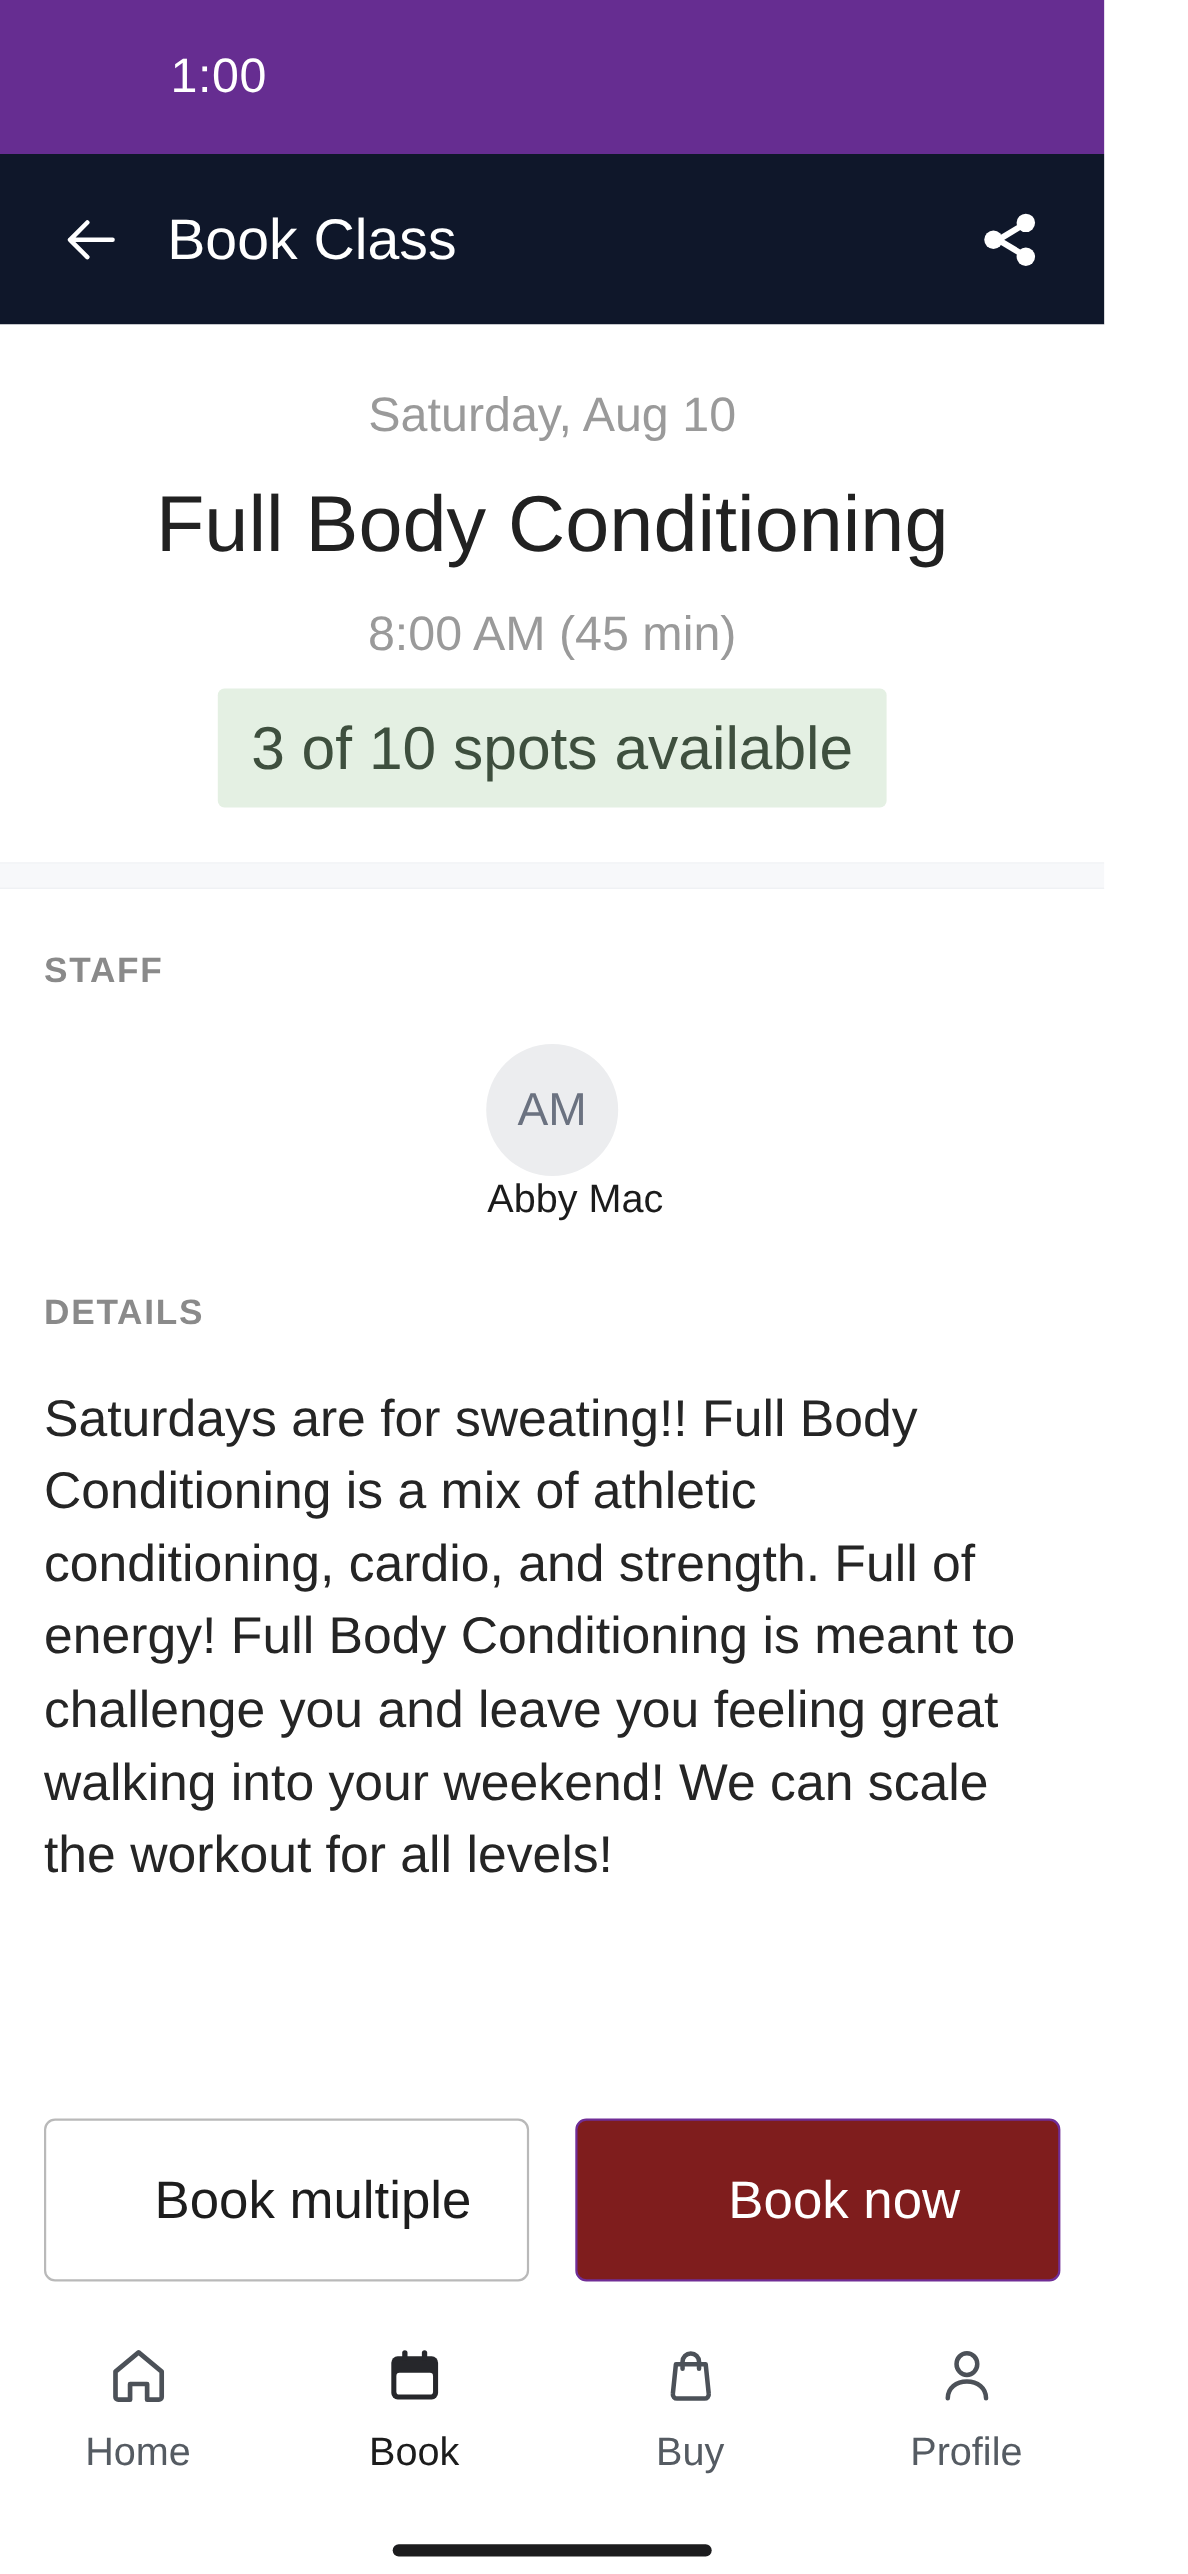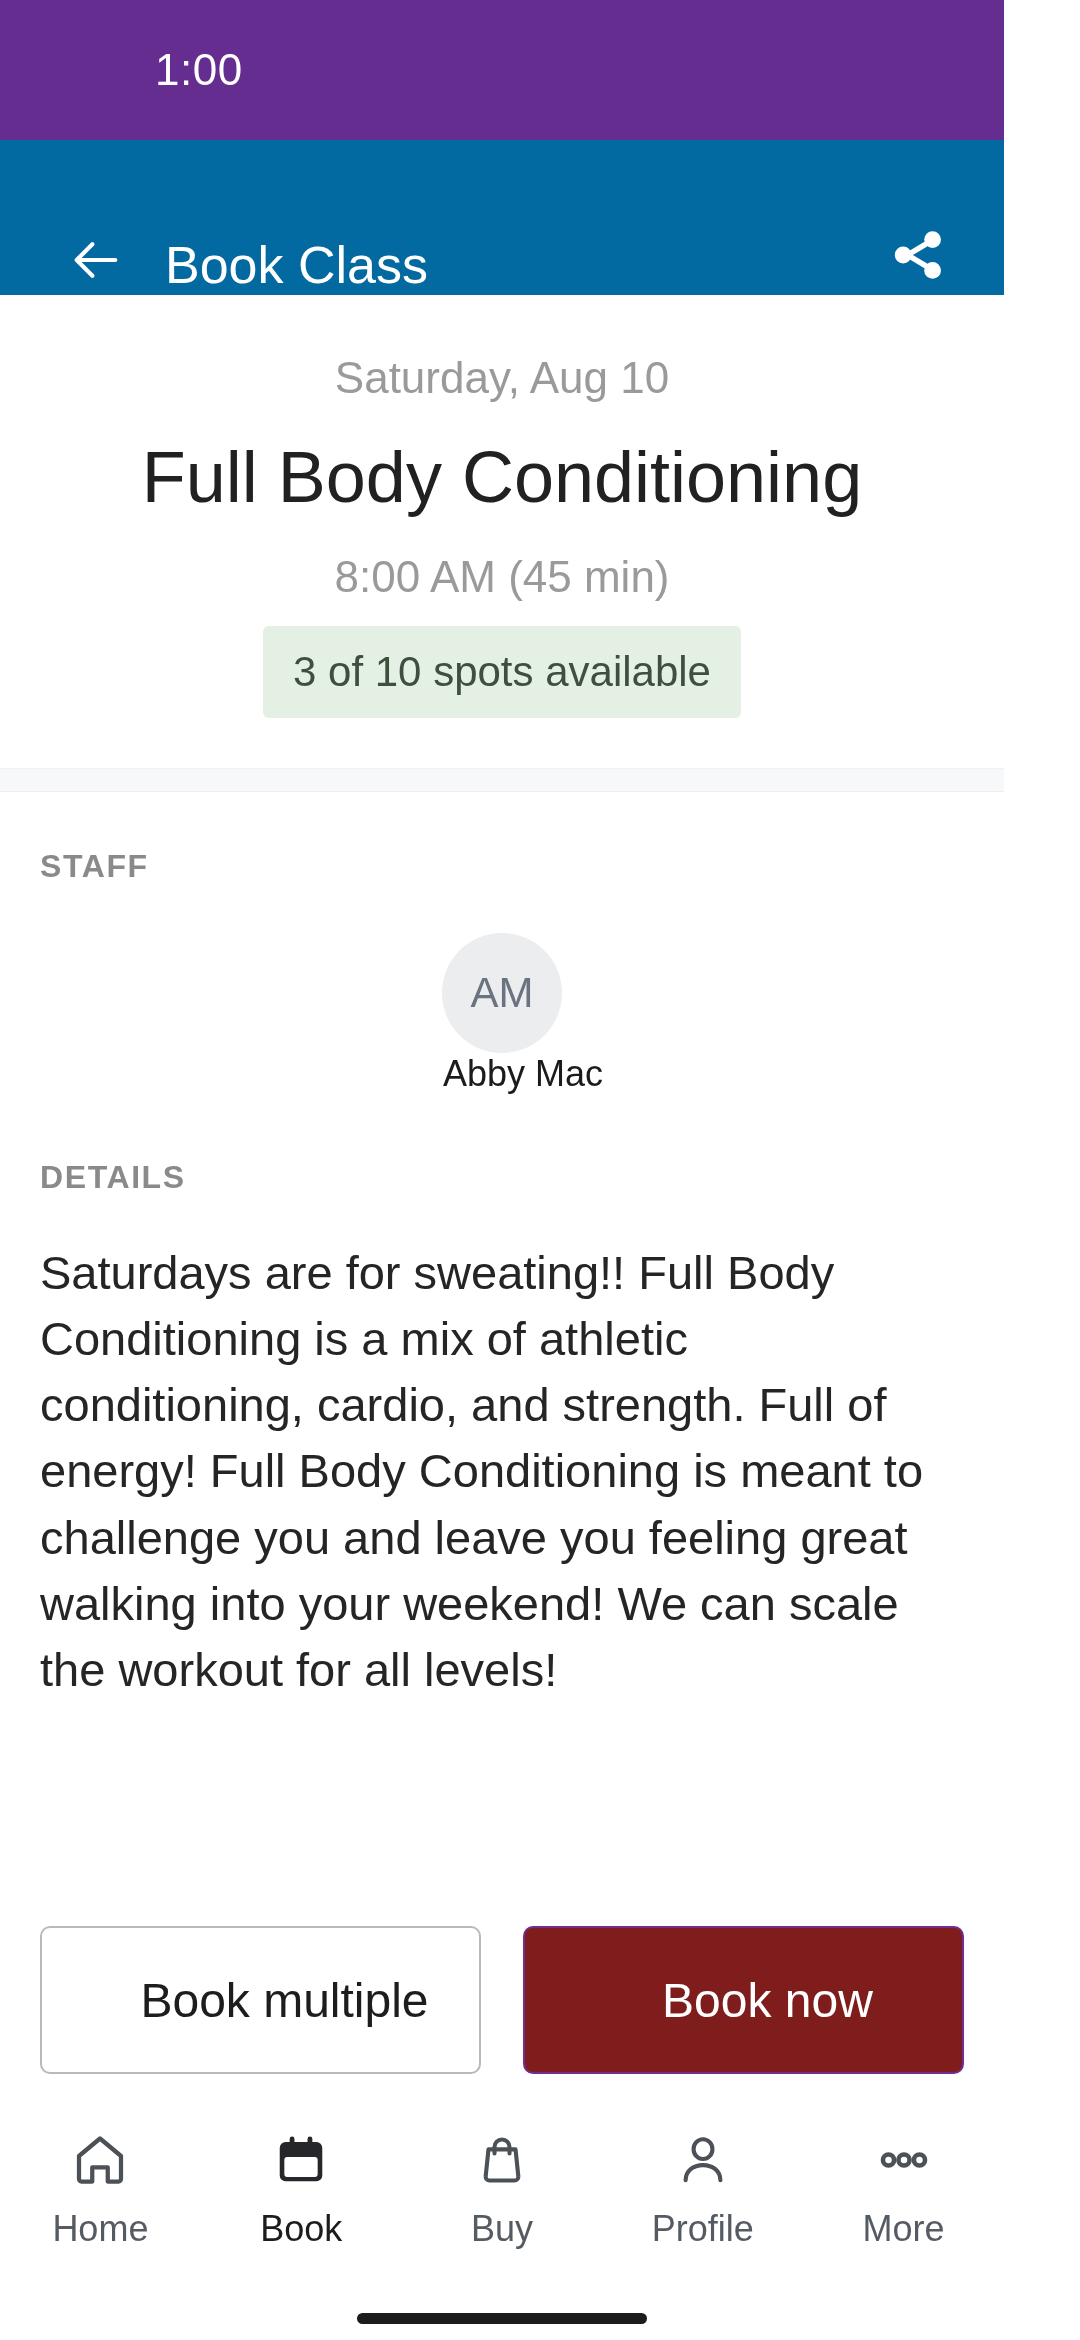--- a/index.html
+++ b/index.html
@@ -29,24 +29,24 @@
   .status-time {
     color:#ffffff;
     font-size:44px;
     margin-left:155px;
     letter-spacing:0.5px;
   }
 
   
   .appbar {
     height:155px;
-    background:#0369a1;
-    display:flex;
-    align-items:flex-end;
-    padding:0 46px 0 61px;
+    background:#0f172a;
+    display:flex;
+    align-items:center;
+    padding:0 46px 0 48px;
     flex-shrink:0;
   }
   .back-btn {
     width:70px; height:70px;
     display:flex; align-items:center; justify-content:center;
     flex-shrink:0;
     cursor:pointer;
   }
   .appbar-title {
     color:#ffffff;
@@ -82,21 +82,21 @@
   }
   .hero-time {
     font-size:44px;
     color:#9a9a9a;
     margin-bottom:24px;
   }
   .spots-badge {
     display:inline-block;
     background:#E4F0E3;
     color:#3E4F3E;
-    font-size:42px;
+    font-size:55px;
     padding:22px 30px;
     border-radius:6px;
   }
 
   
   .section-divider {
     height:24px;
     background:#F7F8FA;
     border-top:1px solid #F0F1F4;
     border-bottom:1px solid #EDEFF2;
@@ -317,29 +317,19 @@
     <div class="navitem">
       <div class="navicon">
         <svg width="58" height="58" viewBox="0 0 24 24" fill="none">
           <ellipse cx="12" cy="7.5" rx="3.9" ry="4.1" stroke="#4c5158" stroke-width="1.7"></ellipse>
           <path d="M4.8 20.4c0-3.9 3.2-6.3 7.2-6.3s7.2 2.4 7.2 6.3" stroke="#4c5158" stroke-width="1.7" stroke-linecap="round"></path>
         </svg>
       </div>
       <div class="navlabel">Profile</div>
     </div>
 
-    <div class="navitem">
-      <div class="navicon">
-        <svg width="58" height="58" viewBox="0 0 24 24">
-          <circle cx="5.6" cy="12" r="2.3" fill="none" stroke="#4c5158" stroke-width="1.9"></circle>
-          <circle cx="12" cy="12" r="2.3" fill="none" stroke="#4c5158" stroke-width="1.9"></circle>
-          <circle cx="18.4" cy="12" r="2.3" fill="none" stroke="#4c5158" stroke-width="1.9"></circle>
-        </svg>
-      </div>
-      <div class="navlabel">More</div>
-    </div>
   </div>
 
   <div class="home-indicator-wrap">
     <div class="home-indicator"></div>
   </div>
 
 </div>
 
 </body></html>

